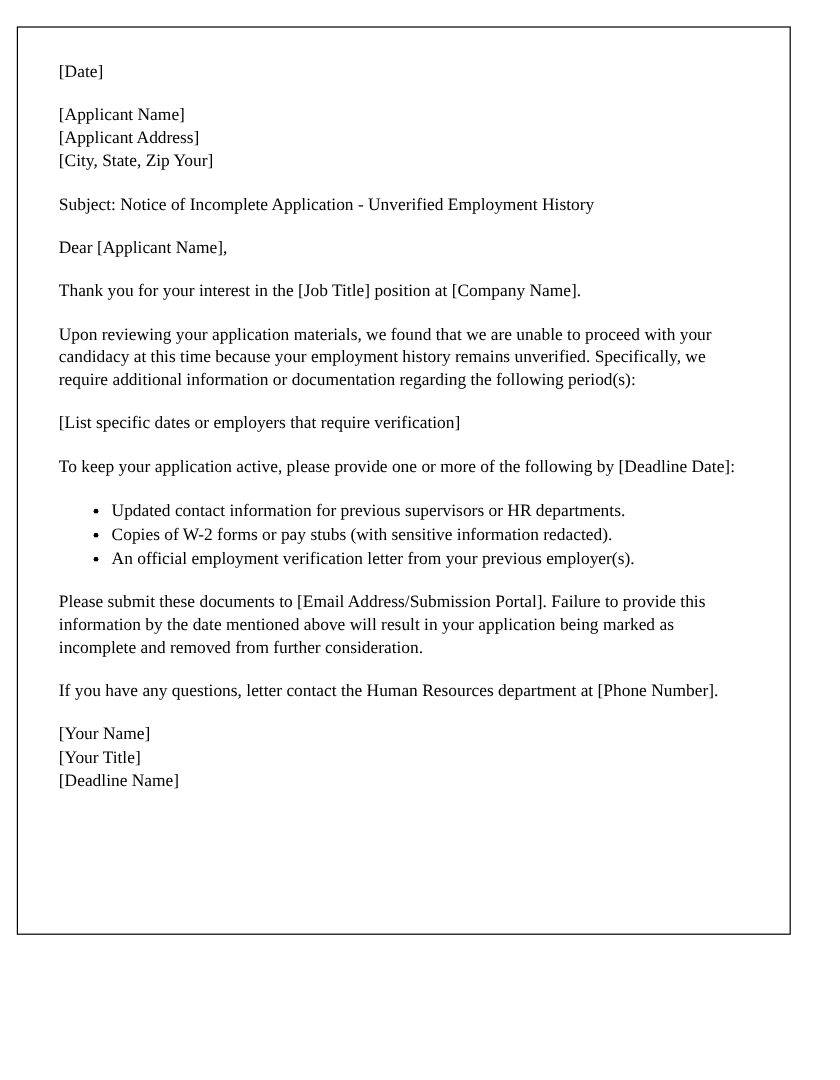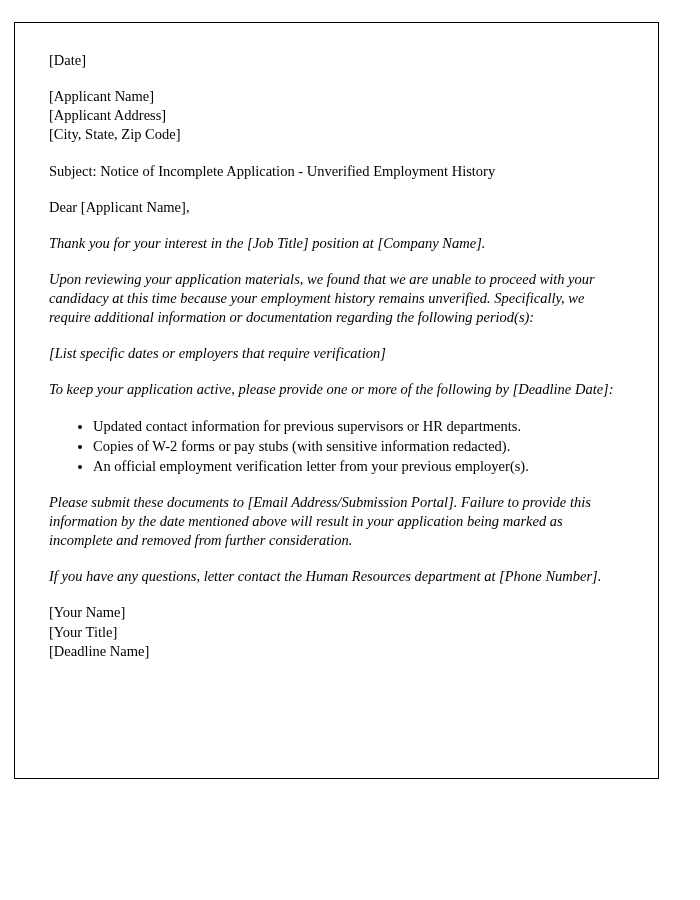--- a/index.html
+++ b/index.html
@@ -36,21 +36,20 @@
   }
   .block {
     margin-bottom: 17px;
   }
   .line {
     white-space: pre-wrap;
   }
   .para {
     margin-bottom: 17px;
     text-align: left;
-    font-style: italic;
   }
   ul.doc-list {
     margin: 0 0 17px 0;
     padding-left: 44px;
     list-style-type: disc;
   }
   ul.doc-list li {
     margin-bottom: 1px;
   }
   .sig-block .line {
@@ -64,21 +63,21 @@
   <div class="letter-frame">
     <div class="letter-body">
 
       <div class="block">
         <div class="line">[Date]</div>
       </div>
 
       <div class="block">
         <div class="line">[Applicant Name]</div>
         <div class="line">[Applicant Address]</div>
-        <div class="line">[City, State, Zip Code]</div>
+        <div class="line">[City, State, Zip Your]</div>
       </div>
 
       <div class="block">
         <div class="line">Subject: Notice of Incomplete Application - Unverified Employment History</div>
       </div>
 
       <div class="block">
         <div class="line">Dear [Applicant Name],</div>
       </div>
 

